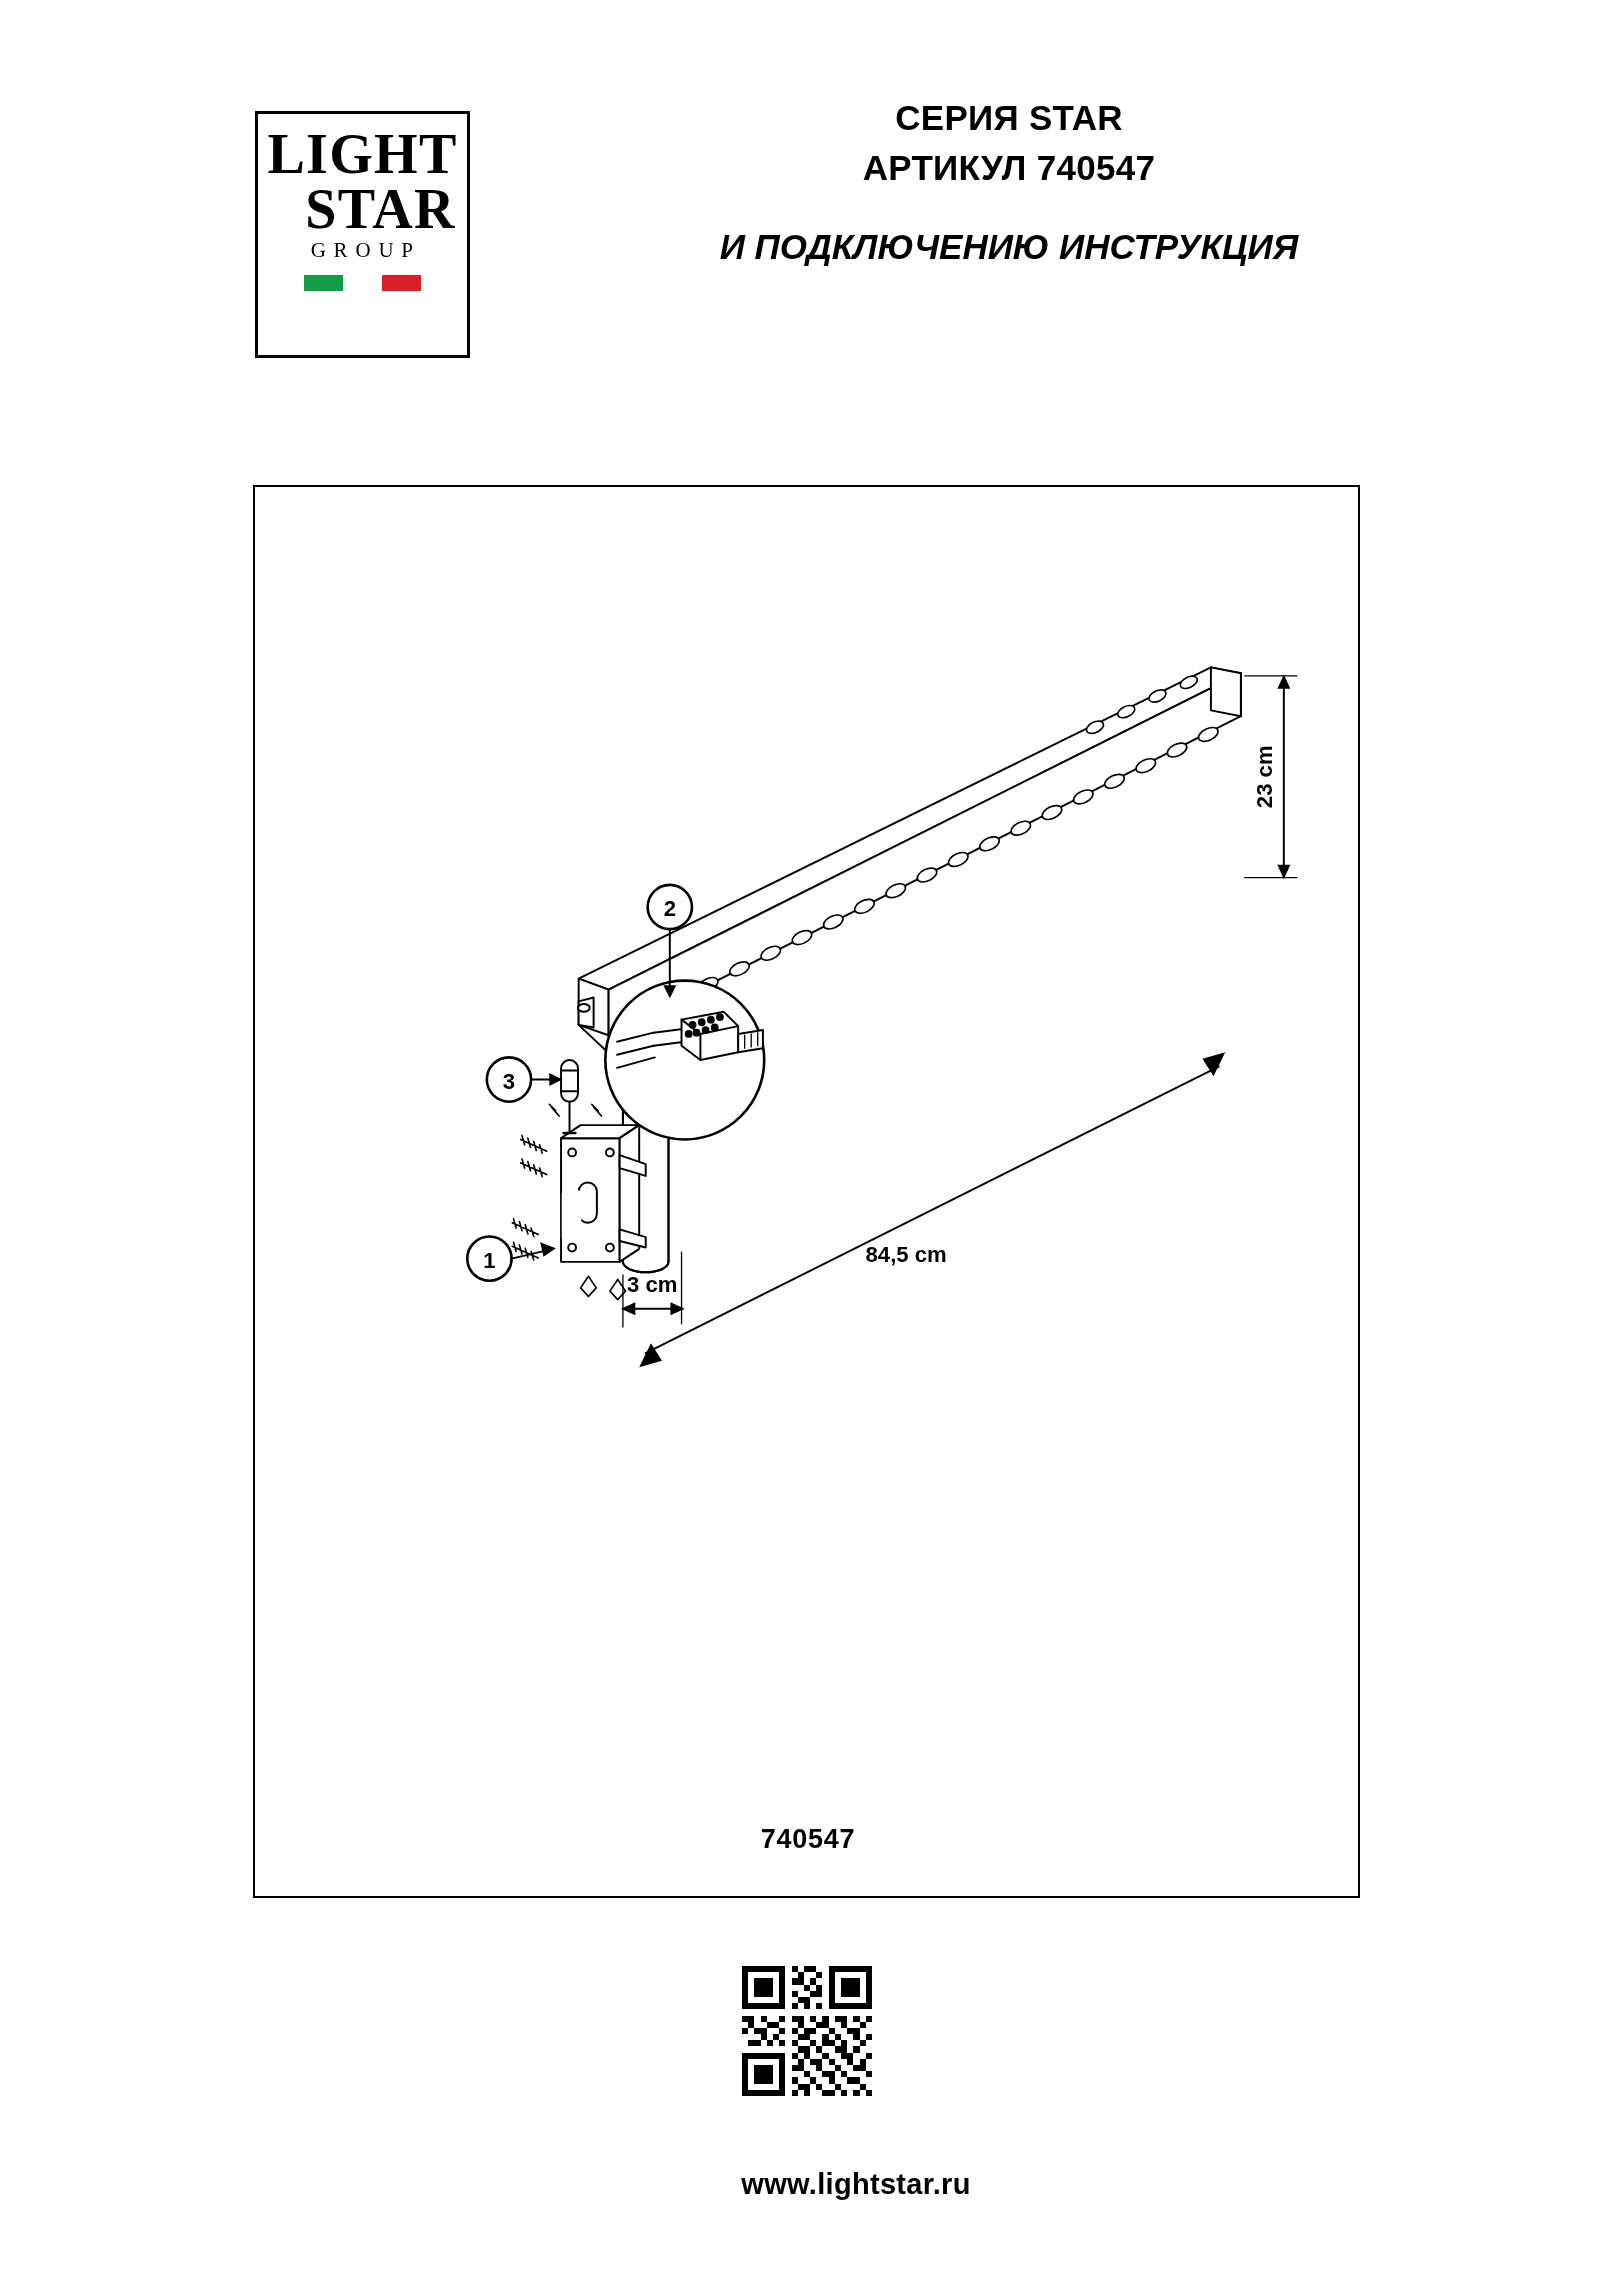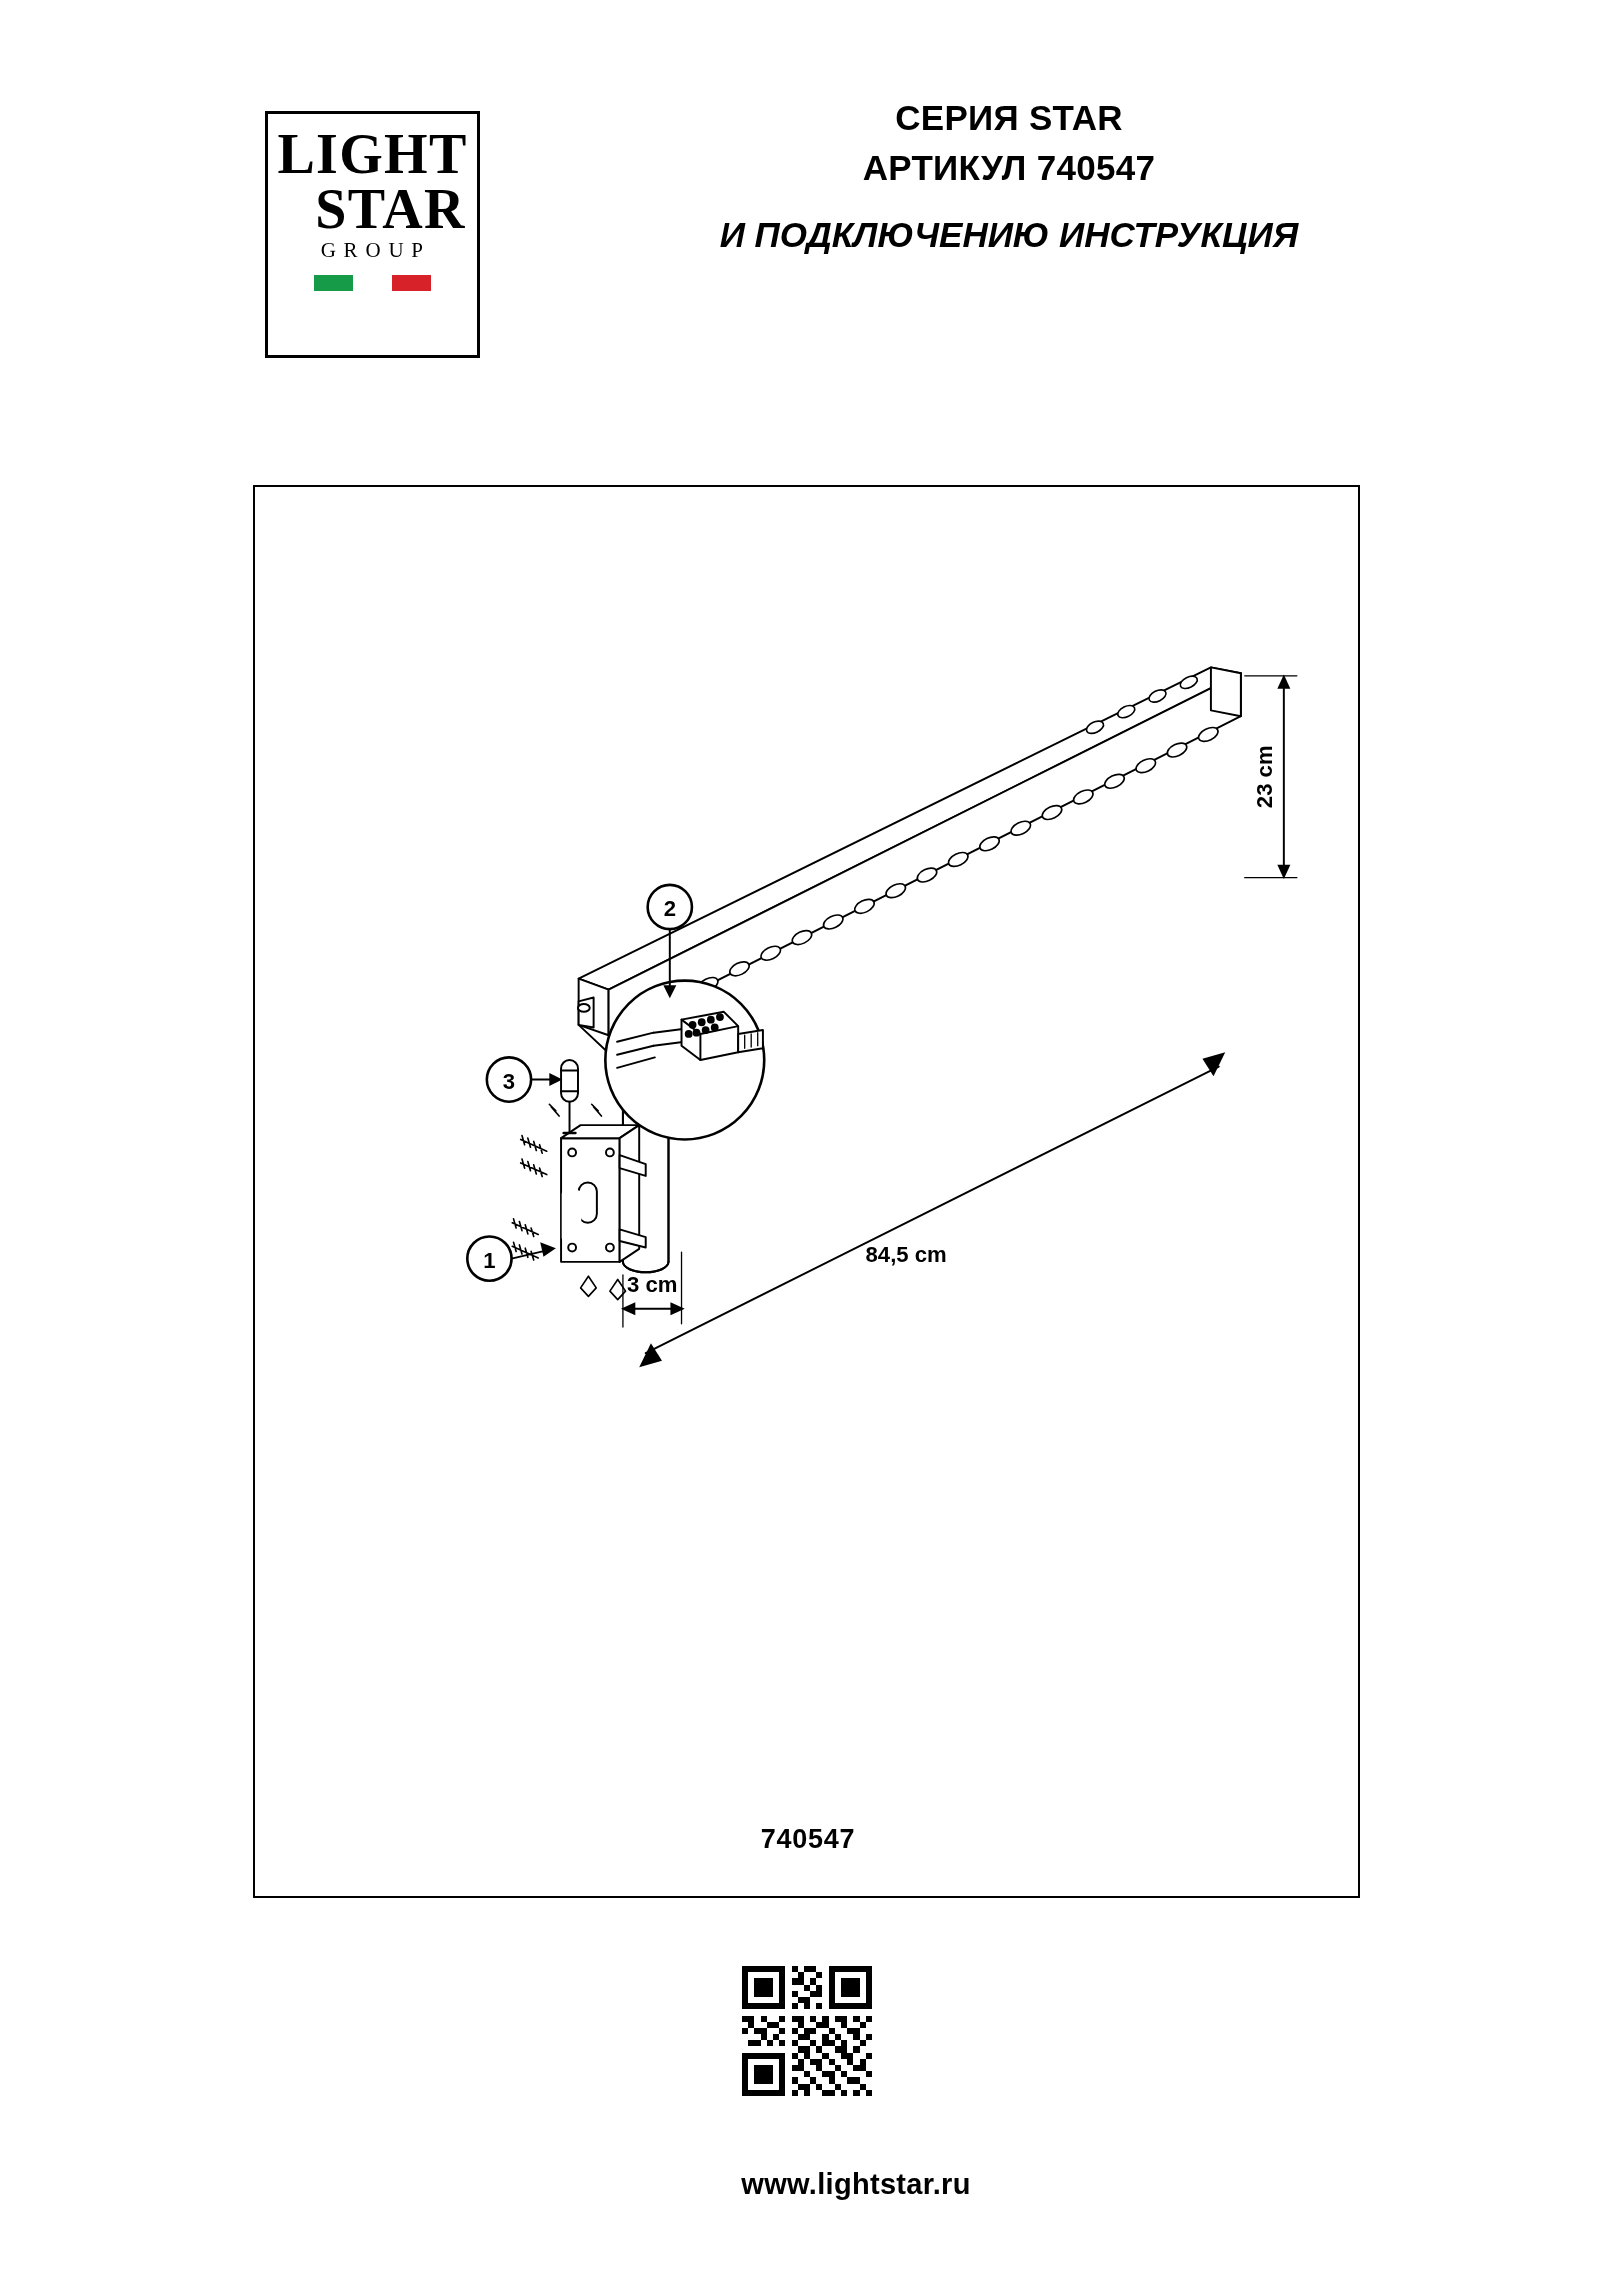--- a/index.html
+++ b/index.html
@@ -19,21 +19,21 @@
   
   .header {
     position: absolute;
     left: 0;
     top: 98px;
     width: 1616px;
     height: 300px;
   }
   .logo-box {
     position: absolute;
-    left: 265px;
+    left: 255px;
     top: 13px;
     width: 215px;
     height: 247px;
     border: 3.3px solid #000;
     box-sizing: border-box;
     display: flex;
     flex-direction: column;
     align-items: center;
     justify-content: flex-start;
     padding-top: 14.3px;
@@ -85,21 +85,21 @@
   .series-line {
     font-size: 35px;
     font-weight: bold;
     letter-spacing: 0.3px;
     margin: 0 0 10.4px 0;
   }
   .article-line {
     font-size: 35px;
     font-weight: bold;
     letter-spacing: 0.3px;
-    margin: 0 0 26px 0;
+    margin: 0 0 38px 0;
   }
   .instr-line {
     font-size: 35px;
     font-weight: bold;
     font-style: italic;
     line-height: 1.22;
     margin: 0;
   }
 
   

